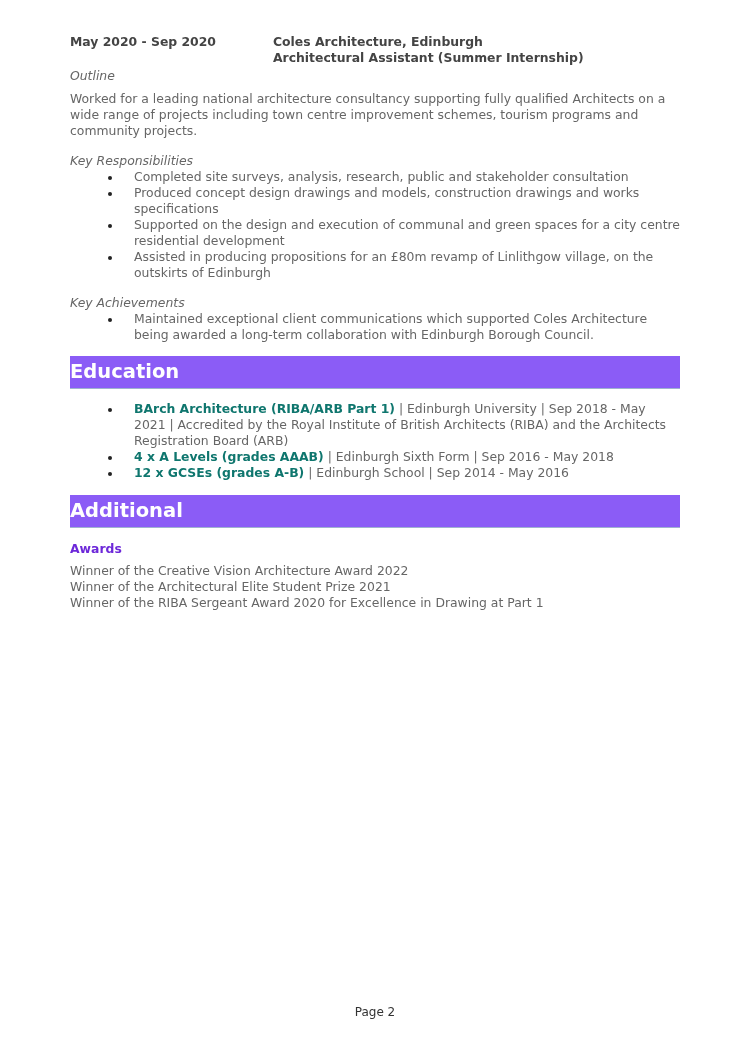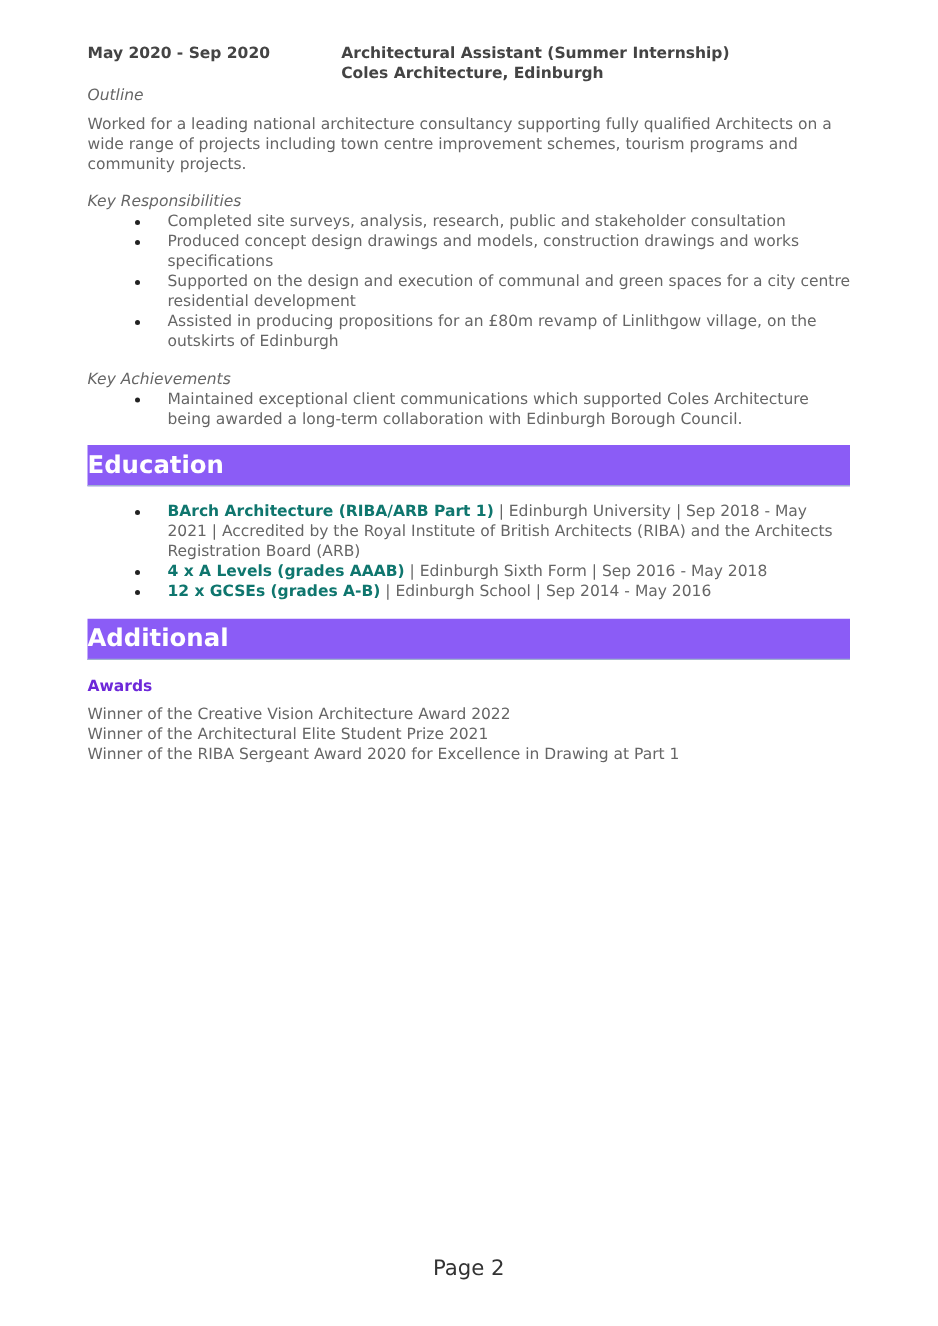--- a/index.html
+++ b/index.html
@@ -20,32 +20,32 @@
       border-radius: 50%; background: #222;
     }
     .band {
       background: #8b5cf6; color: #fff; font-weight: bold; text-align: left;
       font-size: 19.5px; height: 32px; line-height: 32px; border-bottom: 1px solid #9fb2cf;
     }
     .b { font-weight: bold; color: #0f766e; }
     .sub-head { font-weight: bold; color: #6d28d9; font-size: 12.4px; line-height: 16px; }
     .footer {
       position: absolute; left: 0; width: 750px; top: 1005px; text-align: center;
-      font-size: 17px; color: #333;
+      font-size: 12px; color: #333;
     }
   </style>
 </head>
 <body>
 
 <div class="page">
   <div class="job-head">
     <div class="job-dates">May 2020 - Sep 2020</div>
     <div class="job-right">
+      <div>Coles Architecture, Edinburgh</div>
       <div>Architectural Assistant (Summer Internship)</div>
-      <div>Coles Architecture, Edinburgh</div>
     </div>
   </div>
 
   <div class="ital" style="margin-top:2px">Outline</div>
   <div class="para" style="margin-top:7px">Worked for a leading national architecture consultancy supporting fully qualified Architects on a wide range of projects including town centre improvement schemes, tourism programs and community projects.</div>
 
   <div class="ital" style="margin-top:14px">Key Responsibilities</div>
   <ul class="bul">
     <li>Completed site surveys, analysis, research, public and stakeholder consultation</li>
     <li>Produced concept design drawings and models, construction drawings and works specifications</li>

